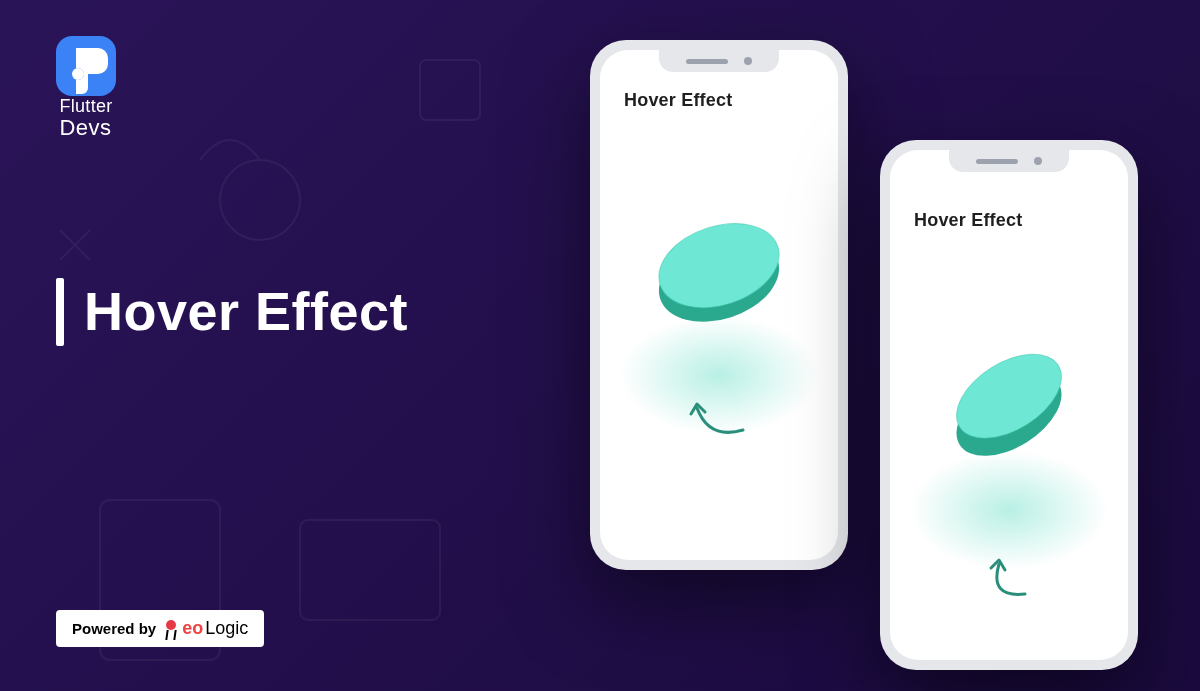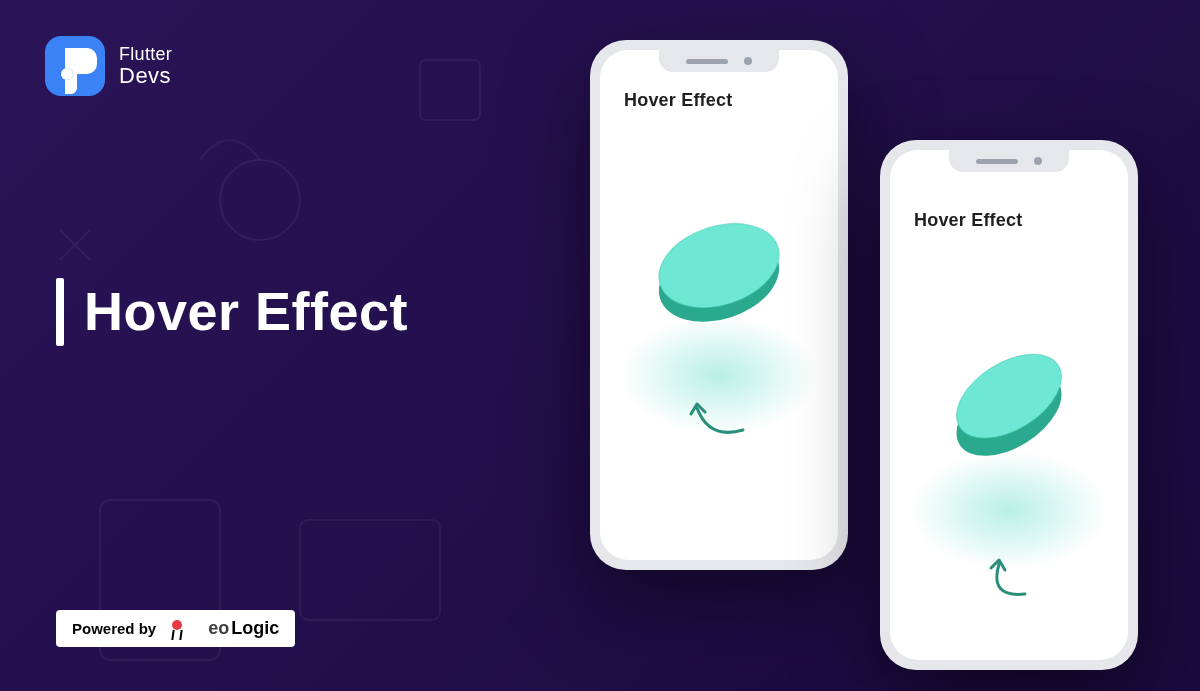--- a/index.html
+++ b/index.html
@@ -17,24 +17,24 @@
     position: absolute;
     inset: 0;
     opacity: 0.05;
     pointer-events: none;
   }
 
   
   .logo-block {
     position: absolute;
     top: 36px;
-    left: 45px;
-    display: flex;
-    align-items: center;
-    gap: 14px;
+    left: 56px;
+    display: flex;
+    align-items: center;
+    flex-direction: column;
   }
   .logo-mark {
     width: 60px;
     height: 60px;
     background: #3b82f6;
     border-radius: 16px;
     position: relative;
     display: flex;
     align-items: center;
     justify-content: center;
@@ -87,34 +87,34 @@
   
   .powered-badge {
     position: absolute;
     left: 56px;
     bottom: 44px;
     background: #fff;
     padding: 8px 16px;
     border-radius: 4px;
     display: flex;
     align-items: center;
-    gap: 14px;
+    gap: 8px;
   }
   .powered-text {
     color: #000;
     font-size: 15px;
     font-weight: 600;
   }
   .aeologic-logo {
     display: flex;
     align-items: center;
     gap: 2px;
   }
-  .aeo-red { color: #404040; font-weight: 700; font-size: 18px; margin-left: 20px; }
-  .aeo-black { color: #000; font-weight: 700; font-size: 18px; }
+  .aeo-red { color: #ef4444; font-weight: 700; font-size: 18px; }
+  .aeo-black { color: #000; font-weight: 400; font-size: 18px; }
   .aeo-icon {
     width: 14px;
     height: 18px;
     position: relative;
     margin-right: 2px;
   }
   .aeo-icon::before {
     content: "";
     position: absolute;
     width: 10px;

